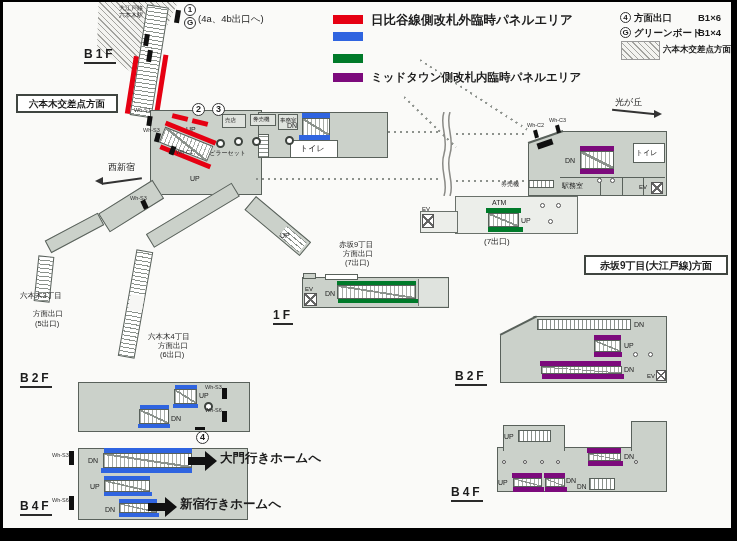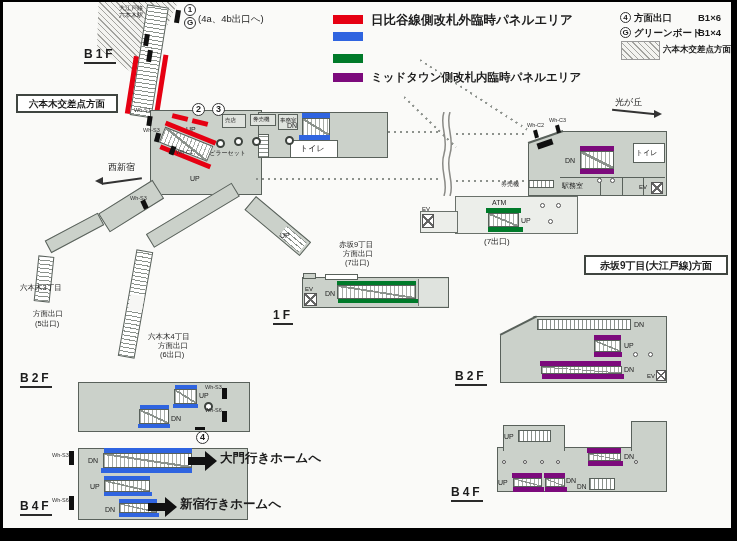--- a/index.html
+++ b/index.html
@@ -115,21 +115,21 @@
   <div class="tick" style="left:147px;top:116px;width:5px;height:10px;transform:rotate(8deg);"></div>
   <div class="lbl code" style="left:134px;top:108px;">Wh-S1</div>
   <div class="tick" style="left:155px;top:133px;width:5px;height:9px;transform:rotate(15deg);"></div>
   <div class="lbl code" style="left:143px;top:128px;">Wh-S3</div>
   <div class="tick" style="left:170px;top:146px;width:5px;height:9px;transform:rotate(20deg);"></div>
   <div class="lbl code" style="left:176px;top:150px;">Wh-C1</div>
 
   <div class="bld" style="left:104px;top:212px;width:64px;height:22px;transform:rotate(-32deg);transform-origin:0 50%;"></div>
   <div class="bld" style="left:48px;top:240px;width:60px;height:14px;transform:rotate(-28deg);transform-origin:0 50%;"></div>
   <div class="stairsV" style="left:36px;top:256px;width:16px;height:46px;transform:rotate(6deg);"></div>
-  <div class="lbl" style="left:20px;top:284px;font-size:7.5px;">六本木3丁目</div>
+  <div class="lbl" style="left:20px;top:292px;font-size:7.5px;">六本木3丁目</div>
   <div class="lbl" style="left:33px;top:310px;font-size:7.5px;">方面出口</div>
   <div class="lbl" style="left:35px;top:320px;font-size:7.5px;">(5出口)</div>
 
   <div class="bld" style="left:150px;top:233px;width:100px;height:16px;transform:rotate(-31deg);transform-origin:0 50%;"></div>
   <div class="stairsV" style="left:127px;top:250px;width:17px;height:108px;transform:rotate(10deg);">
     <div class="abs" style="left:1px;top:44px;width:14px;height:16px;background:#f6f6f4;"></div>
   </div>
   <div class="lbl" style="left:148px;top:333px;font-size:7.5px;">六本木4丁目</div>
   <div class="lbl" style="left:158px;top:342px;font-size:7.5px;">方面出口</div>
   <div class="lbl" style="left:160px;top:351px;font-size:7.5px;">(6出口)</div>

